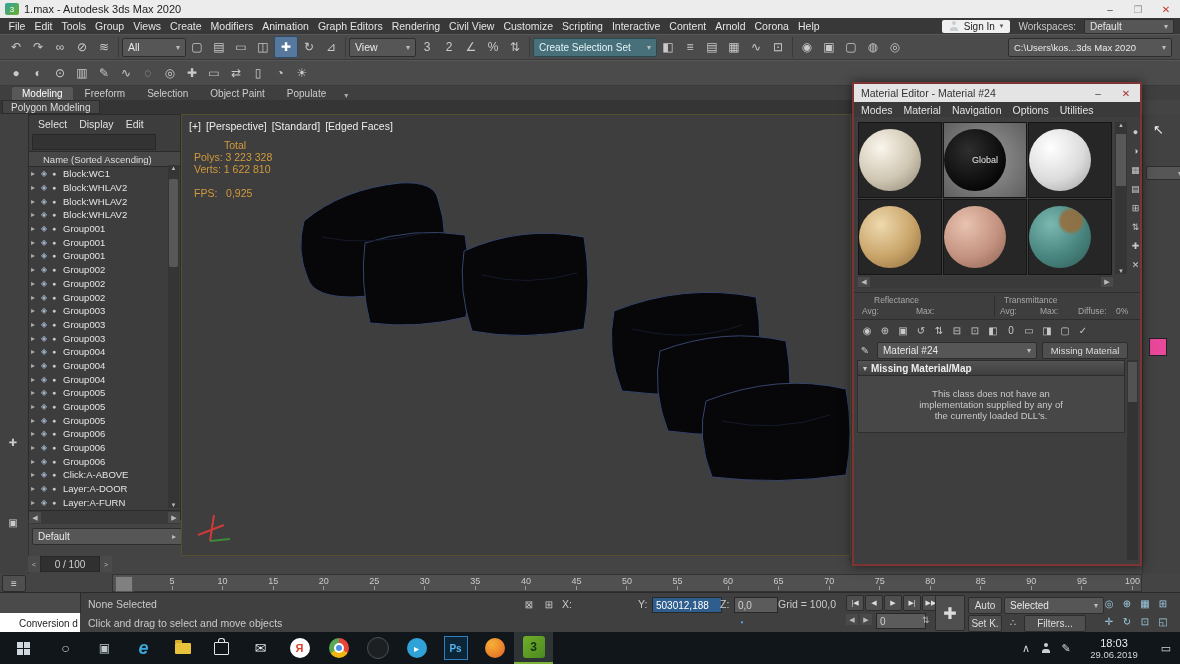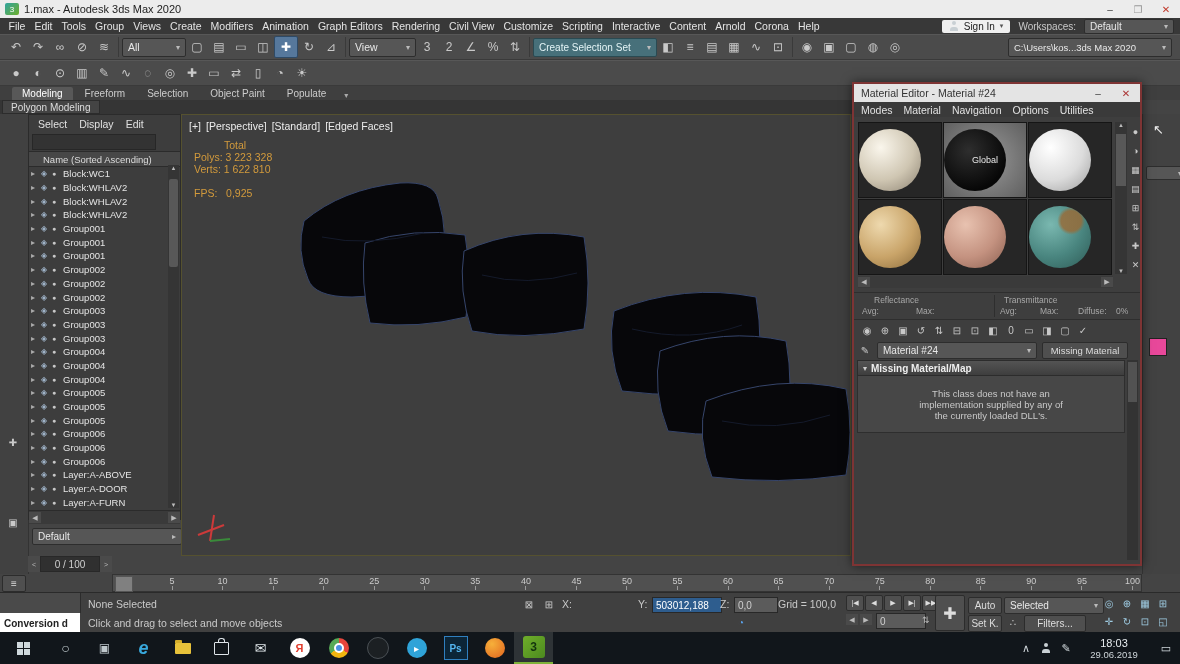--- a/index.html
+++ b/index.html
@@ -421,21 +421,21 @@
           <span class="sx-exp">▸</span>
           <span class="sx-ico">◈</span>
           <span class="sx-eye">●</span>
           <span class="sx-lab">Group006</span>
         </div>
 
         <div class="sx-row">
           <span class="sx-exp">▸</span>
           <span class="sx-ico">◈</span>
           <span class="sx-eye">●</span>
-          <span class="sx-lab">Layer:A-ABOVE</span>
+          <span class="sx-lab">Click:A-ABOVE</span>
         </div>
 
         <div class="sx-row">
           <span class="sx-exp">▸</span>
           <span class="sx-ico">◈</span>
           <span class="sx-eye">●</span>
           <span class="sx-lab">Layer:A-DOOR</span>
         </div>
 
         <div class="sx-row">
@@ -707,21 +707,21 @@
         </span>
         <span class="tick">
           <span class="num">100</span>
           <span class="mk"></span>
         </span>
       </div>
   </div>
 
   <div class="abs" id="statusbar">
     <div class="abs" style="left:0;top:0;width:80px;height:20px;background:#4a4a4a;border-right:1px solid #2c2c2c;"></div>
-    <div class="abs" style="left:0;top:20px;width:80px;height:20px;background:#fff;color:#222;font-size:10px;display:flex;align-items:center;padding-left:4px;box-sizing:border-box;font-weight:bold;">Conversion d</div>
+    <div class="abs" style="left:0;top:20px;width:80px;height:20px;background:#fff;color:#222;font-size:10px;display:flex;align-items:center;padding-left:19px;box-sizing:border-box;">Conversion d</div>
     <span class="abs stext" style="left:88px;top:5px;">None Selected</span>
     <span class="abs stext" style="left:88px;top:24px;">Click and drag to select and move objects</span>
     <span class="abs ico sm" style="left:520px;top:3px;">⊠</span>
     <span class="abs ico sm" style="left:540px;top:3px;">⊞</span>
     <span class="abs stext" style="left:562px;top:5px;">X:</span>
     <span class="abs fld" style="left:576px;top:4px;width:54px;margin-top:36px;">-9983,58</span>
     <span class="abs stext" style="left:638px;top:5px;">Y:</span>
     <span class="abs fld" style="left:652px;top:4px;width:62px;background:#2e5d8e;color:#fff;">503012,188</span>
     <span class="abs stext" style="left:720px;top:5px;">Z:</span>
     <span class="abs fld" style="left:734px;top:4px;width:36px;">0,0</span>

